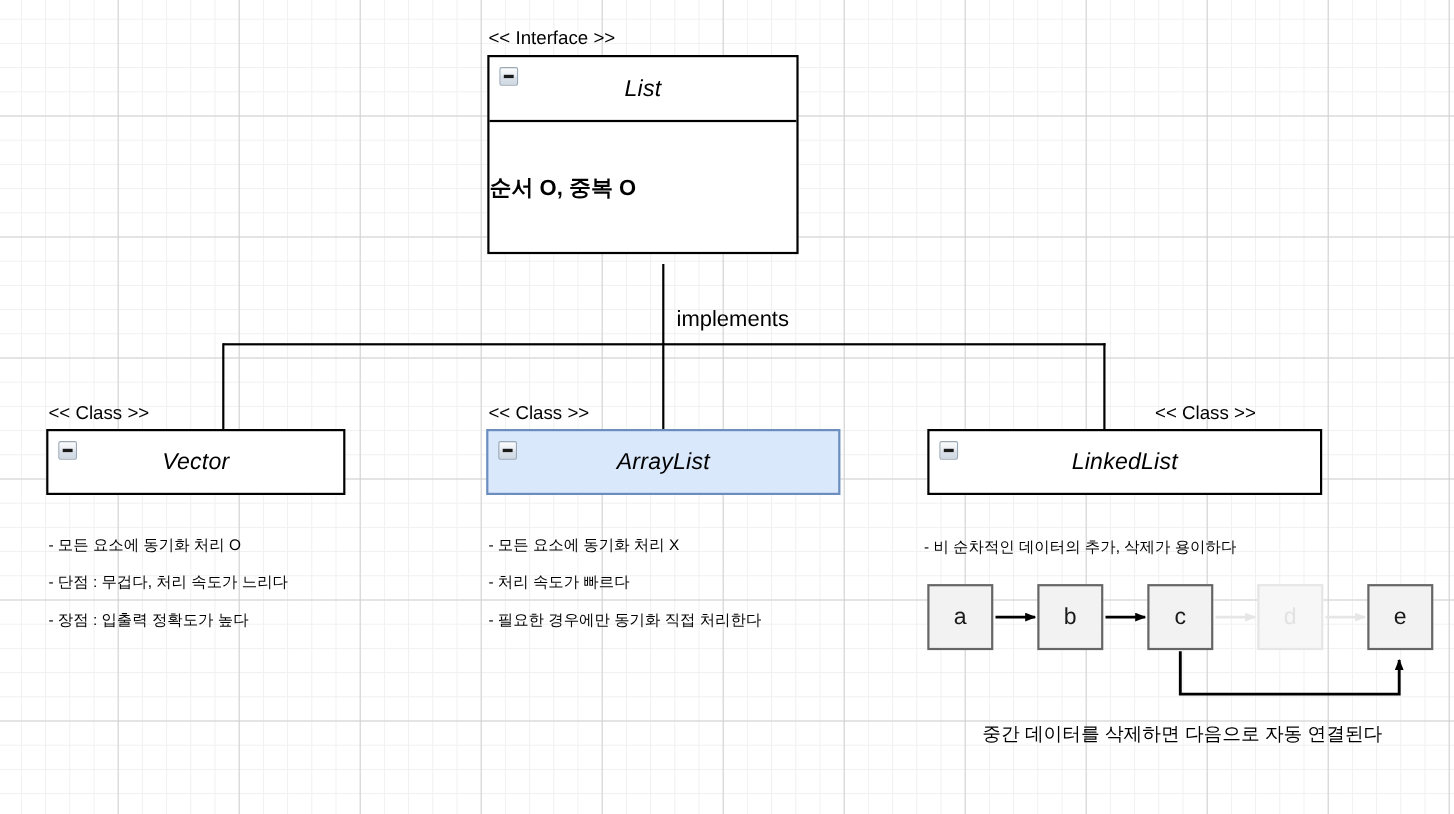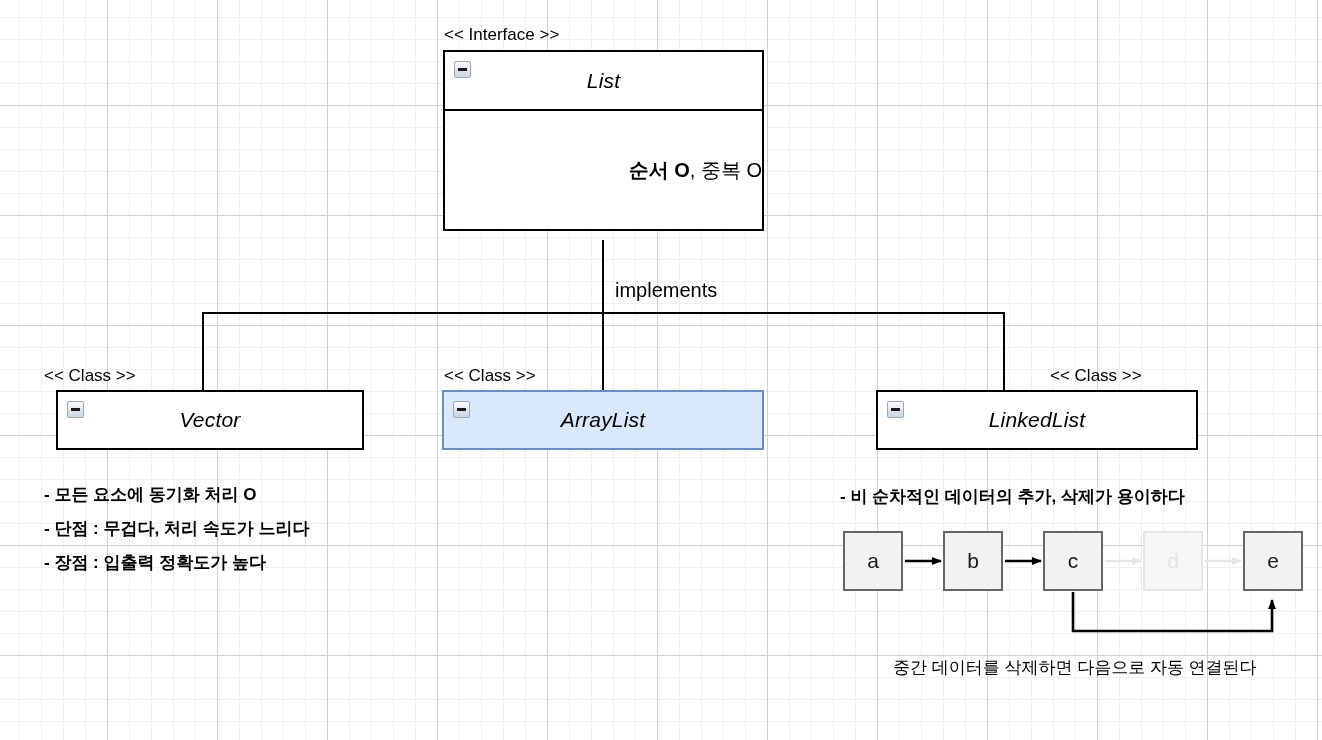--- a/index.html
+++ b/index.html
@@ -58,26 +58,26 @@
   .uml-divider {
     position: absolute;
     left: 0; right: 0;
     border-top: 2px solid #000000;
   }
   .uml-body {
     position: absolute;
     left: 0; right: 0;
     display: flex;
     align-items: center;
-    justify-content: flex-end;
+    justify-content: flex-start;
     font-size: 20px;
     color: #000000;
   }
   .uml-body b { font-weight: bold; }
-  .uml-body span.reg { font-weight: normal; }
+  .uml-body span.reg { font-weight: bold; }
 
   
   .collapse-icon {
     position: absolute;
     left: 9px;
     top: 9px;
     width: 17px;
     height: 17px;
     box-sizing: border-box;
     border: 1px solid #9aa7b5;
@@ -99,25 +99,24 @@
     position: absolute;
     font-size: 17px;
     color: #000000;
     white-space: nowrap;
     margin-top: 12px;
   }
 
   
   .desc {
     position: absolute;
-    font-size: 17px;
+    font-size: 14px;
     color: #000000;
     line-height: 34px;
     white-space: nowrap;
-    font-weight: bold;
   }
   .desc div { white-space: nowrap; }
 
   
   .line-h {
     position: absolute;
     background: #000000;
     height: 2px;
   }
   .line-v {
@@ -170,21 +169,21 @@
     pointer-events: none;
   }
 </style>
 </head>
 <body>
 
 <div id="canvas">
 
   <div class="stereotype" style="left:444px; top:13px;">&lt;&lt; Interface &gt;&gt;</div>
 
-  <div class="uml-box" style="left:443px; top:50px; width:321px; height:181px;">
+  <div class="uml-box" style="left:443px; top:50px; width:283px; height:181px;">
     <div class="collapse-icon">
         <i></i>
       </div>
     <div class="uml-title" style="height:58px;">List</div>
     <div class="uml-divider" style="top:57px;"></div>
     <div class="uml-body" style="top:59px; height:118px;">
       <b>순서 O</b>
         <span class="reg">, 중복 O</span>
     </div>
   </div>
@@ -196,21 +195,21 @@
   <div class="line-v" style="left:202px; top:312px; height:78px;"></div>
 
   <div class="line-v" style="left:602px; top:312px; height:78px;"></div>
 
   <div class="line-v" style="left:1003px; top:312px; height:78px;"></div>
 
   <div class="edge-label" style="left:615px; top:279px;">implements</div>
 
   <div class="stereotype" style="left:44px; top:354px;">&lt;&lt; Class &gt;&gt;</div>
 
-  <div class="uml-box" style="left:56px; top:390px; width:308px; height:60px;">
+  <div class="uml-box" style="left:42px; top:390px; width:272px; height:60px;">
     <div class="collapse-icon">
         <i></i>
       </div>
     <div class="uml-title">Vector</div>
   </div>
 
   <div class="desc" style="left:44px; top:478px;">
     <div>- 모든 요소에 동기화 처리 O</div>
     <div>- 단점 : 무겁다, 처리 속도가 느리다</div>
     <div>- 장점 : 입출력 정확도가 높다</div>
@@ -218,24 +217,29 @@
 
   <div class="stereotype" style="left:444px; top:354px;">&lt;&lt; Class &gt;&gt;</div>
 
   <div class="uml-box selected" style="left:442px; top:390px; width:322px; height:60px;">
     <div class="collapse-icon">
         <i></i>
       </div>
     <div class="uml-title">ArrayList</div>
   </div>
 
+  <div class="desc" style="left:444px; top:478px;">
+    <div>- 모든 요소에 동기화 처리 X</div>
+    <div>- 처리 속도가 빠르다</div>
+    <div>- 필요한 경우에만 동기화 직접 처리한다</div>
+  </div>
 
   <div class="stereotype" style="left:1050px; top:354px;">&lt;&lt; Class &gt;&gt;</div>
 
-  <div class="uml-box" style="left:843px; top:390px; width:322px; height:60px;margin-left:33px;">
+  <div class="uml-box" style="left:843px; top:390px; width:359px; height:60px;">
     <div class="collapse-icon">
         <i></i>
       </div>
     <div class="uml-title">LinkedList</div>
   </div>
 
   <div class="desc" style="left:840px; top:480px;text-align:center;">
     <div>- 비 순차적인 데이터의 추가, 삭제가 용이하다</div>
   </div>
 

